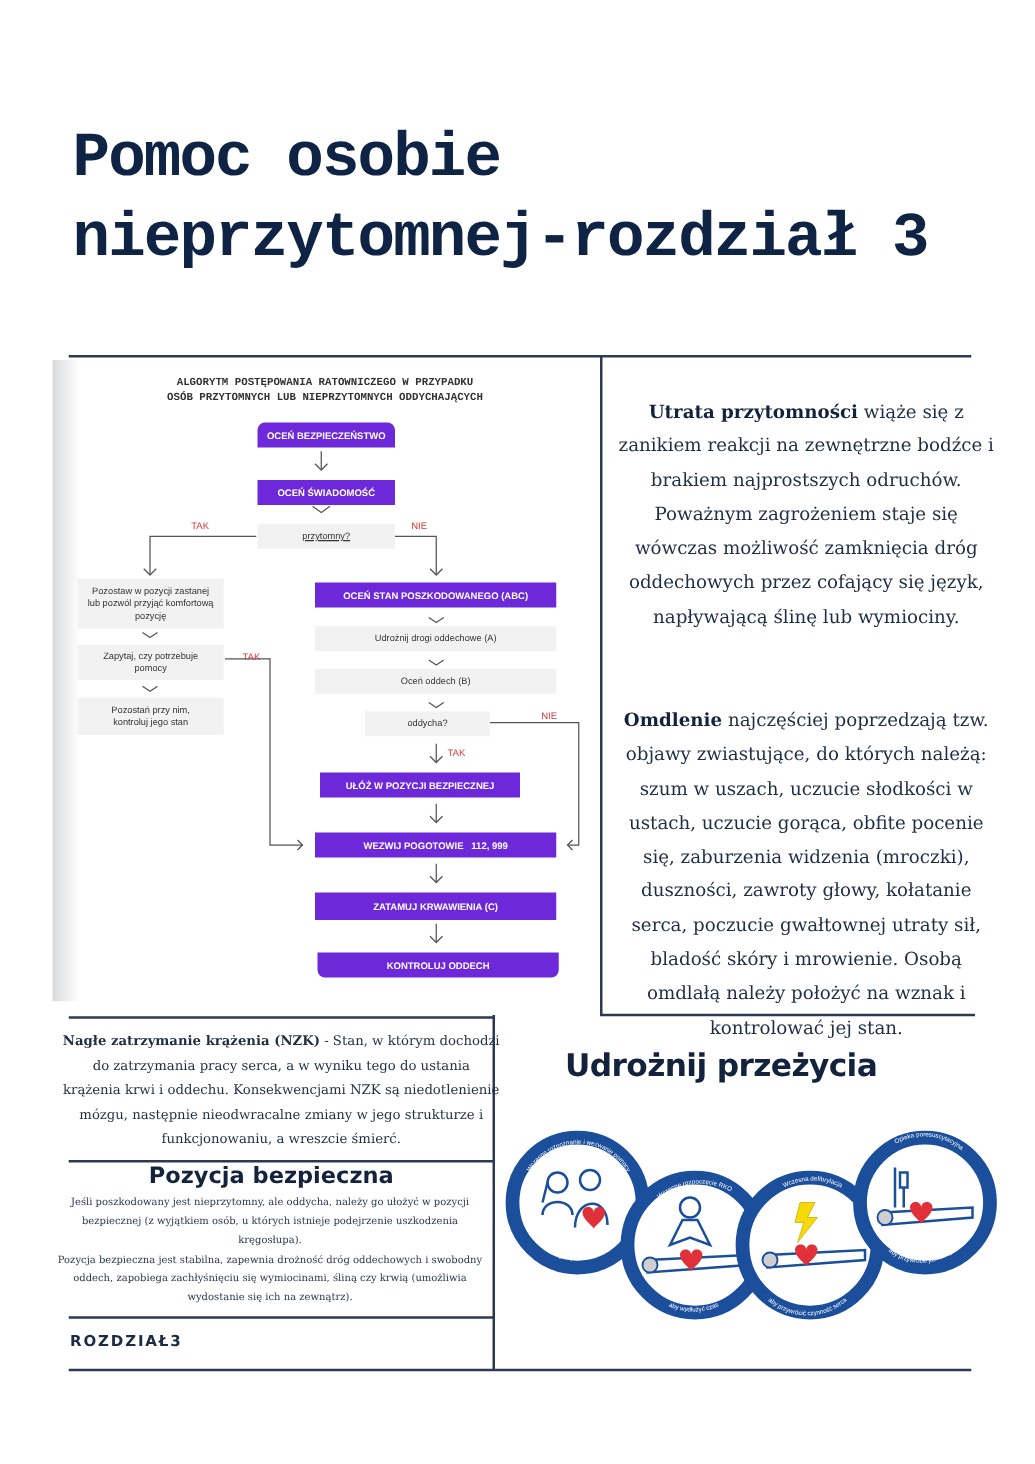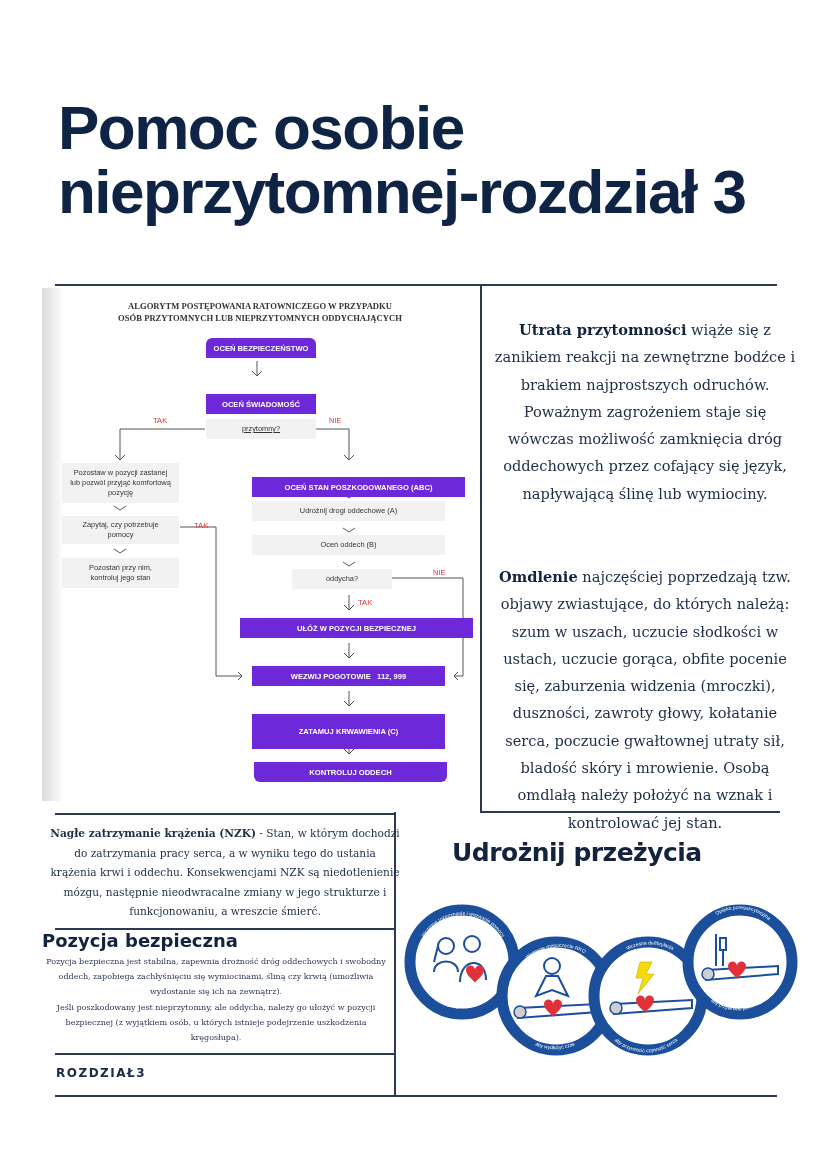--- a/index.html
+++ b/index.html
@@ -1,36 +1,36 @@
 <!DOCTYPE html>
 <html><head>
 <meta charset="utf-8">
 <style>
   html, body { margin:0; padding:0; background:#ffffff; }
   body { width:828px; height:1171px; position:relative; overflow:hidden; font-family:"DejaVu Serif", serif; color:#1b2a45; }
-  .title { position:absolute; left:58px; top:96px; margin:0; font-family:Liberation Sans, sans-serif; font-weight:bold; font-size:62px; line-height:64px; color:#0f2444; letter-spacing:-1.5px; }
+  .title { position:absolute; left:58px; top:96px; margin:0; font-family:Liberation Mono, monospace; font-weight:bold; font-size:50px; line-height:64px; color:#0f2444; letter-spacing:-1.5px; }
   .hline { position:absolute; height:2px; background:#2b3a52; }
   .vline { position:absolute; width:2px; background:#2b3a52; }
 
   
   .flow { position:absolute; left:42px; top:288px; width:436px; height:513px; background:#ffffff; }
   .flow .shade { position:absolute; left:0; top:0; width:22px; height:100%; background:linear-gradient(to right,#d9dadd,#ffffff); }
-  .flow-title { position:absolute; left:0; width:436px; top:12px; text-align:center; font-family:Liberation Serif, serif; font-weight:bold; font-size:8.6px; line-height:12px; color:#333; }
+  .flow-title { position:absolute; left:0; width:436px; top:12px; text-align:center; font-family:Liberation Mono, monospace; font-weight:bold; font-size:8.6px; line-height:12px; color:#333; }
   .fbox { position:absolute; font-family:"Liberation Sans", sans-serif; text-align:center; display:flex; align-items:center; justify-content:center; }
   .fbox.blue { background:#6d28d9; color:#fff; font-weight:bold; font-size:7.6px; }
   .fbox.grey { background:#f2f2f3; color:#333; font-size:7.4px; line-height:10px; }
   .flabel { position:absolute; font-family:"Liberation Sans", sans-serif; font-weight:normal; font-size:7.6px; color:#d63a3a; }
   .fsvg { position:absolute; left:0; top:0; }
 
   
   .rtext { position:absolute; left:492px; width:306px; text-align:center; font-size:14.6px; line-height:27.3px; color:#1f2d45; font-family:"DejaVu Serif", serif; }
   .rtext b { color:#14233d; }
 
   .nzk { position:absolute; left:46px; top:820px; width:350px; text-align:center; font-size:10.6px; line-height:19.5px; color:#1f2d45; font-family:"DejaVu Serif", serif; }
-  .poz-h { position:absolute; left:42px; top:930px; width:350px; text-align:left; font-family:"DejaVu Sans", sans-serif; font-weight:bold; font-size:18px; color:#14233d; }
+  .poz-h { position:absolute; left:42px; top:930px; width:350px; text-align:center; font-family:"DejaVu Sans", sans-serif; font-weight:bold; font-size:18px; color:#14233d; }
   .poz-t { position:absolute; left:46px; top:954px; width:340px; text-align:center; font-size:8px; line-height:15.2px; color:#2b3650; font-family:"DejaVu Serif", serif; }
   .chapter { position:absolute; left:56px; top:1066px; font-family:"DejaVu Sans", sans-serif; font-weight:bold; font-size:12px; letter-spacing:1.5px; color:#1c2a44; }
   .chain-h { position:absolute; left:452px; top:838px; font-family:"DejaVu Sans", sans-serif; font-weight:bold; font-size:25px; color:#14233d; letter-spacing:-0.5px; }
   .chain { position:absolute; left:400px; top:900px; }
 </style>
 </head>
 <body>
 
 <h1 class="title">
   <span>Pomoc osobie</span><br>
@@ -93,58 +93,58 @@
           <polyline points="302,413 307,418 312,413"></polyline>
         </g>
       <g>
           <line x1="307" y1="451" x2="307" y2="466"></line>
           <polyline points="302,461 307,466 312,461"></polyline>
         </g>
     </g>
   </svg>
 
   <div class="fbox blue" style="left:164px; top:50px; width:110px; height:20px; border-radius:6px 6px 0 0;">OCEŃ BEZPIECZEŃSTWO</div>
-  <div class="fbox blue" style="left:164px; top:106px; width:110px; height:20px;">OCEŃ ŚWIADOMOŚĆ</div>
+  <div class="fbox blue" style="left:164px; top:96px; width:110px; height:20px;">OCEŃ ŚWIADOMOŚĆ</div>
   <div class="fbox grey" style="left:164px; top:131px; width:110px; height:20px;text-decoration:underline;">przytomny?</div>
   <span class="flabel" style="left:111px; top:128px;">TAK</span>
   <span class="flabel" style="left:287px; top:128px;">NIE</span>
 
   <div class="fbox grey" style="left:20px; top:175px; width:117px; height:40px; padding:0 6px; box-sizing:border-box;">Pozostaw w pozycji zastanej lub pozwól przyjąć komfortową pozycję</div>
   <div class="fbox grey" style="left:20px; top:228px; width:117px; height:28px; padding:0 12px; box-sizing:border-box;">Zapytaj, czy potrzebuje pomocy</div>
   <span class="flabel" style="left:152px; top:233px;">TAK</span>
   <div class="fbox grey" style="left:20px; top:270px; width:117px; height:30px; padding:0 18px; box-sizing:border-box;">Pozostań przy nim, kontroluj jego stan</div>
 
-  <div class="fbox blue" style="left:210px; top:178px; width:213px; height:20px;margin-top:11px;">OCEŃ STAN POSZKODOWANEGO (ABC)</div>
+  <div class="fbox blue" style="left:210px; top:178px; width:193px; height:20px;">OCEŃ STAN POSZKODOWANEGO (ABC)</div>
   <div class="fbox grey" style="left:210px; top:213px; width:193px; height:20px;">Udrożnij drogi oddechowe (A)</div>
   <div class="fbox grey" style="left:210px; top:247px; width:193px; height:20px;">Oceń oddech (B)</div>
   <div class="fbox grey" style="left:250px; top:281px; width:100px; height:20px;">oddycha?</div>
   <span class="flabel" style="left:391px; top:280px;">NIE</span>
   <span class="flabel" style="left:316px; top:310px;">TAK</span>
 
-  <div class="fbox blue" style="left:198px; top:330px; width:233px; height:20px;">UŁÓŻ W POZYCJI BEZPIECZNEJ</div>
+  <div class="fbox blue" style="left:214px; top:330px; width:160px; height:20px;">UŁÓŻ W POZYCJI BEZPIECZNEJ</div>
   <div class="fbox blue" style="left:210px; top:378px; width:193px; height:20px; white-space:pre;">WEZWIJ POGOTOWIE   112, 999</div>
-  <div class="fbox blue" style="left:210px; top:426px; width:193px; height:35px;">ZATAMUJ KRWAWIENIA (C)</div>
+  <div class="fbox blue" style="left:210px; top:426px; width:193px; height:22px;">ZATAMUJ KRWAWIENIA (C)</div>
   <div class="fbox blue" style="left:212px; top:474px; width:193px; height:20px; border-radius:0 0 6px 6px;">KONTROLUJ ODDECH</div>
 </div>
 
 <p class="rtext" style="top:316px; margin:0;">
   <b>Utrata przytomności</b><span> wiąże się z zanikiem reakcji na zewnętrzne bodźce i brakiem najprostszych odruchów. Poważnym zagrożeniem staje się wówczas możliwość zamknięcia dróg oddechowych przez cofający się język, napływającą ślinę lub wymiociny.</span>
 </p>
 <p class="rtext" style="top:563px; margin:0;">
   <b>Omdlenie</b><span> najczęściej poprzedzają tzw. objawy zwiastujące, do których należą: szum w uszach, uczucie słodkości w ustach, uczucie gorąca, obfite pocenie się, zaburzenia widzenia (mroczki), duszności, zawroty głowy, kołatanie serca, poczucie gwałtownej utraty sił, bladość skóry i mrowienie. Osobą omdlałą należy położyć na  wznak i kontrolować jej stan.</span>
 </p>
 
 <p class="nzk" style="margin:4px;">
   <b>Nagłe zatrzymanie krążenia (NZK)</b><span> - Stan, w którym dochodzi do zatrzymania pracy serca, a w wyniku tego do ustania krążenia krwi i oddechu.  Konsekwencjami NZK są niedotlenienie mózgu, następnie nieodwracalne zmiany w jego strukturze i funkcjonowaniu, a wreszcie śmierć.</span>
 </p>
 
 <div class="poz-h">Pozycja bezpieczna</div>
 <div class="poz-t">
+  <div>Jeśli poszkodowany jest nieprzytomny, ale oddycha, należy go ułożyć w pozycji bezpiecznej (z wyjątkiem osób, u których istnieje podejrzenie uszkodzenia kręgosłupa).</div>
   <div>Pozycja bezpieczna jest stabilna, zapewnia drożność dróg oddechowych i swobodny oddech, zapobiega zachłyśnięciu się wymiocinami, śliną czy krwią (umożliwia wydostanie się ich na zewnątrz).</div>
-  <div>Jeśli poszkodowany jest nieprzytomny, ale oddycha, należy go ułożyć w pozycji bezpiecznej (z wyjątkiem osób, u których istnieje podejrzenie uszkodzenia kręgosłupa).</div>
 </div>
 
 <div class="chapter">ROZDZIAŁ3</div>
 
 <div class="chain-h">Udrożnij przeżycia</div>
 
 <svg class="chain" width="400" height="170" viewBox="0 0 400 170">
   <defs>
     <path id="arc1t" d="M18,60 A45,45 0 0 1 108,60"></path>
     <path id="arc1b" d="M24,84 A42,42 0 0 0 100,84"></path>

